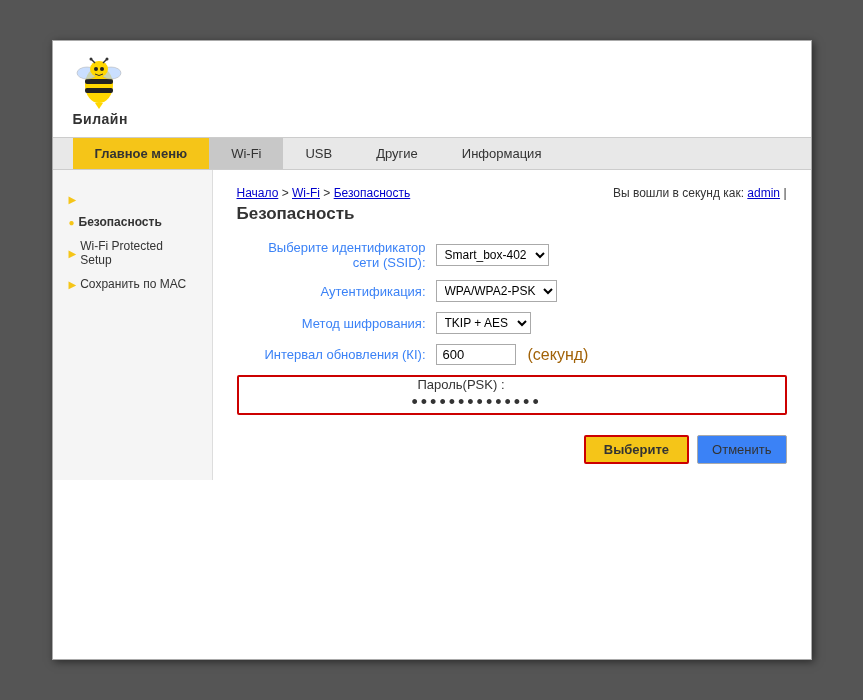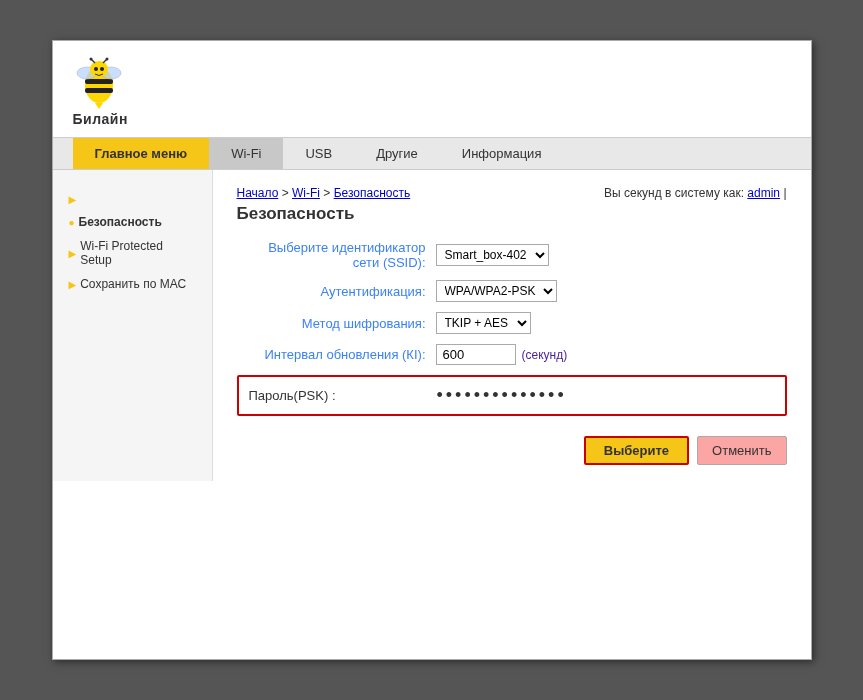--- a/index.html
+++ b/index.html
@@ -156,32 +156,33 @@
       background: #fff;
       cursor: pointer;
     }
     .form-input {
       border: 1px solid #aaa;
       padding: 2px 6px;
       font-size: 13px;
       width: 80px;
     }
     .form-unit {
-      margin-left: 6px;
-      font-size: 12px;
-      color: #4c1d95;
+      margin-left: 12px;
+      font-size: 16px;
+      color: #a16207;
     }
     .highlight-box {
       border: 2px solid #cc0000;
       border-radius: 2px;
-      padding: 8px 10px;
+      padding: 0 10px;
       display: flex;
       align-items: center;
       margin-bottom: 4px;
       background: #fff;
+      flex-direction: column;
     }
     .highlight-label {
       width: 188px;
       font-size: 13px;
       color: #333;
     }
     .password-input {
       border: none;
       outline: none;
       font-size: 18px;
@@ -200,21 +201,21 @@
       background: #f5c518;
       border: 2px solid #cc0000;
       padding: 5px 18px;
       font-size: 13px;
       cursor: pointer;
       font-weight: bold;
       color: #333;
       border-radius: 2px;
     }
     .btn-cancel {
-      background: #fca5a5;
+      background: #3b82f6;
       border: 1px solid #aaa;
       padding: 5px 14px;
       font-size: 13px;
       cursor: pointer;
       color: #333;
       border-radius: 2px;
     }
   </style>
 </head>
 <body>
@@ -284,21 +285,21 @@
 
       <div class="breadcrumb">
         <div>
           <a>Начало</a>
           <span> &gt; </span>
           <a>Wi-Fi</a>
           <span> &gt; </span>
           <a>Безопасность</a>
         </div>
         <div class="login-info">
-          <span>Вы секунд в систему как:</span>
+          <span>Вы вошли в секунд как:</span>
           <a>admin</a>
           <span> |</span>
         </div>
       </div>
 
       <div class="page-title">Безопасность</div>
 
       <div class="form-table">
 
         <div class="form-row">

